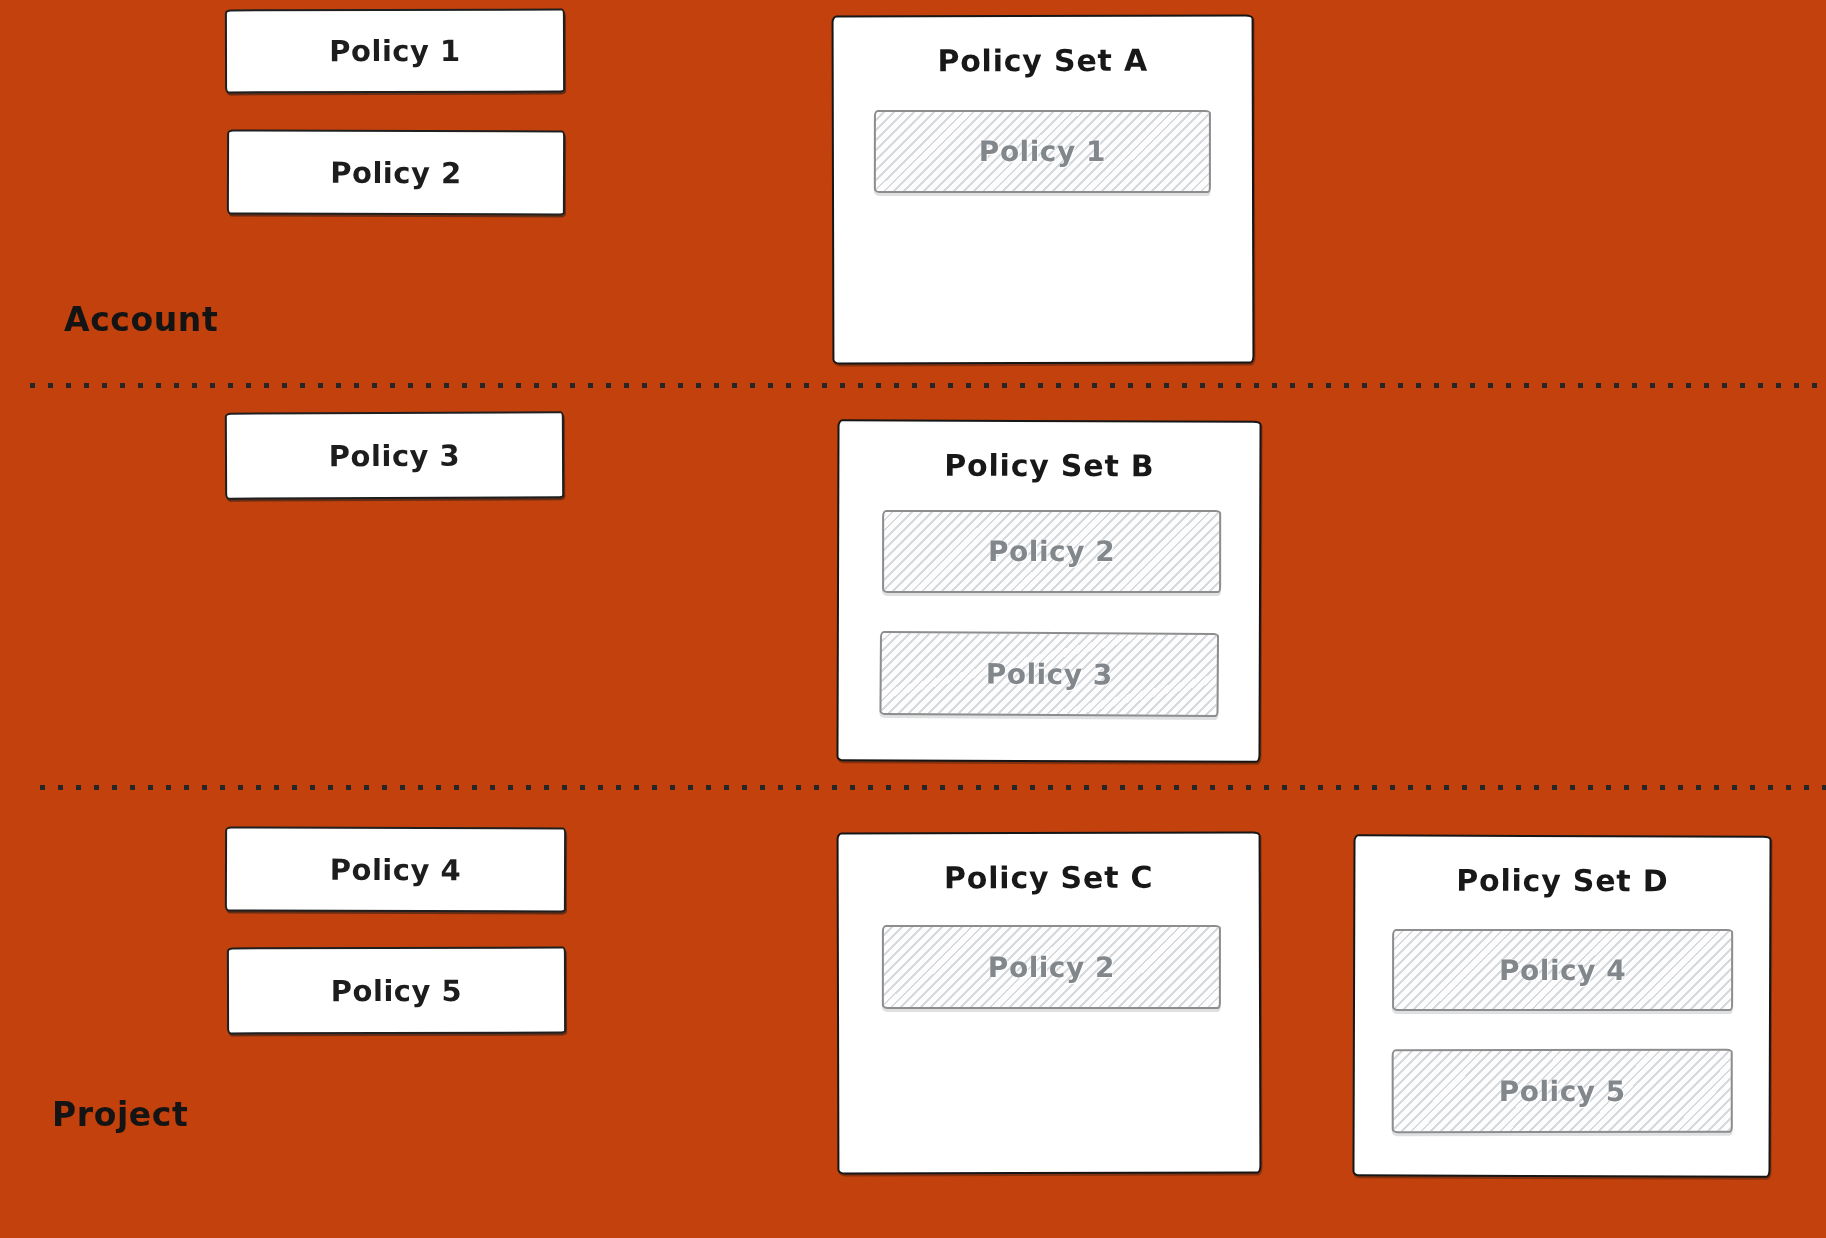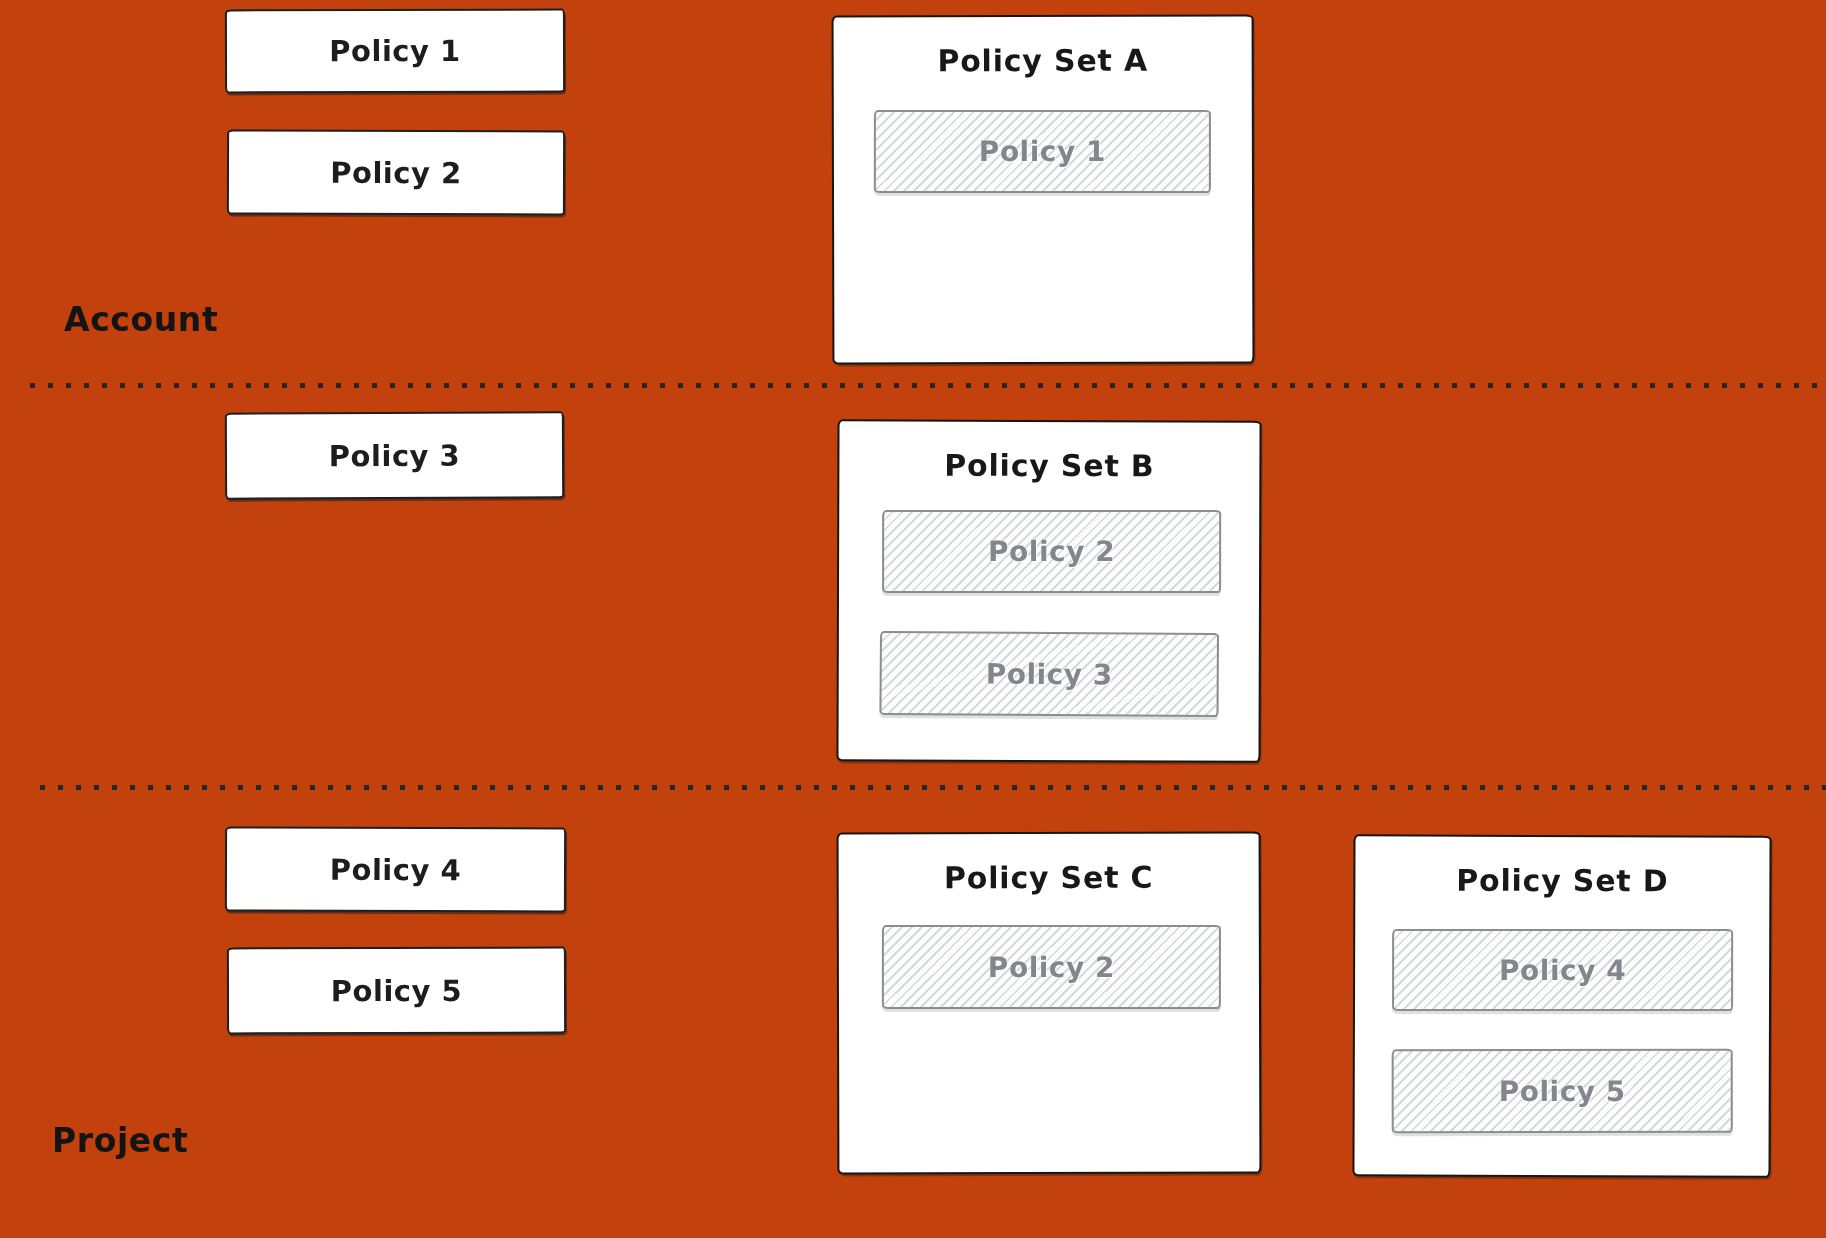--- a/index.html
+++ b/index.html
@@ -125,15 +125,15 @@
   <div class="policy-set rot-b" style="left:1353px;top:835px;width:414px;height:338px;">
     <div class="set-title">Policy Set D</div>
     <div class="hatched-box rot-a" style="left:37px;top:92px;width:337px;height:78px;">
       <span class="policy-label">Policy 4</span>
     </div>
     <div class="hatched-box rot-c" style="left:37px;top:212px;width:337px;height:80px;">
       <span class="policy-label">Policy 5</span>
     </div>
   </div>
 
-  <div class="section-label" style="left:52px;top:1095px;margin-top:26px;">Project</div>
+  <div class="section-label" style="left:52px;top:1095px;">Project</div>
 
 </div>
 
 </body></html>

